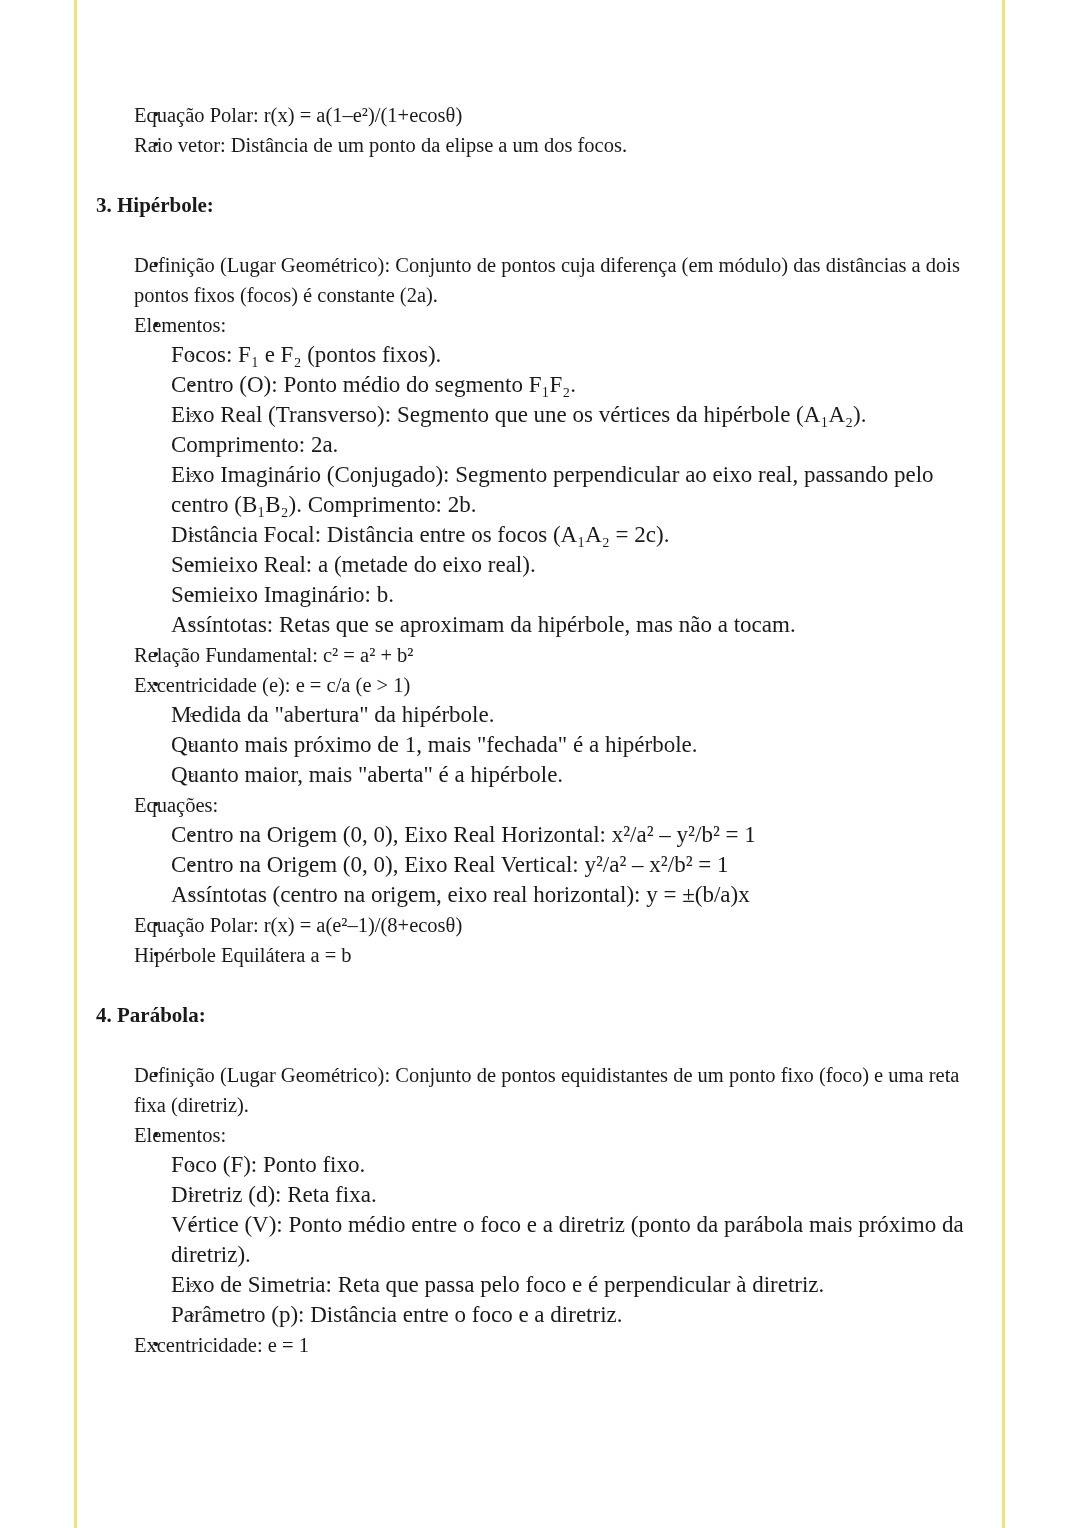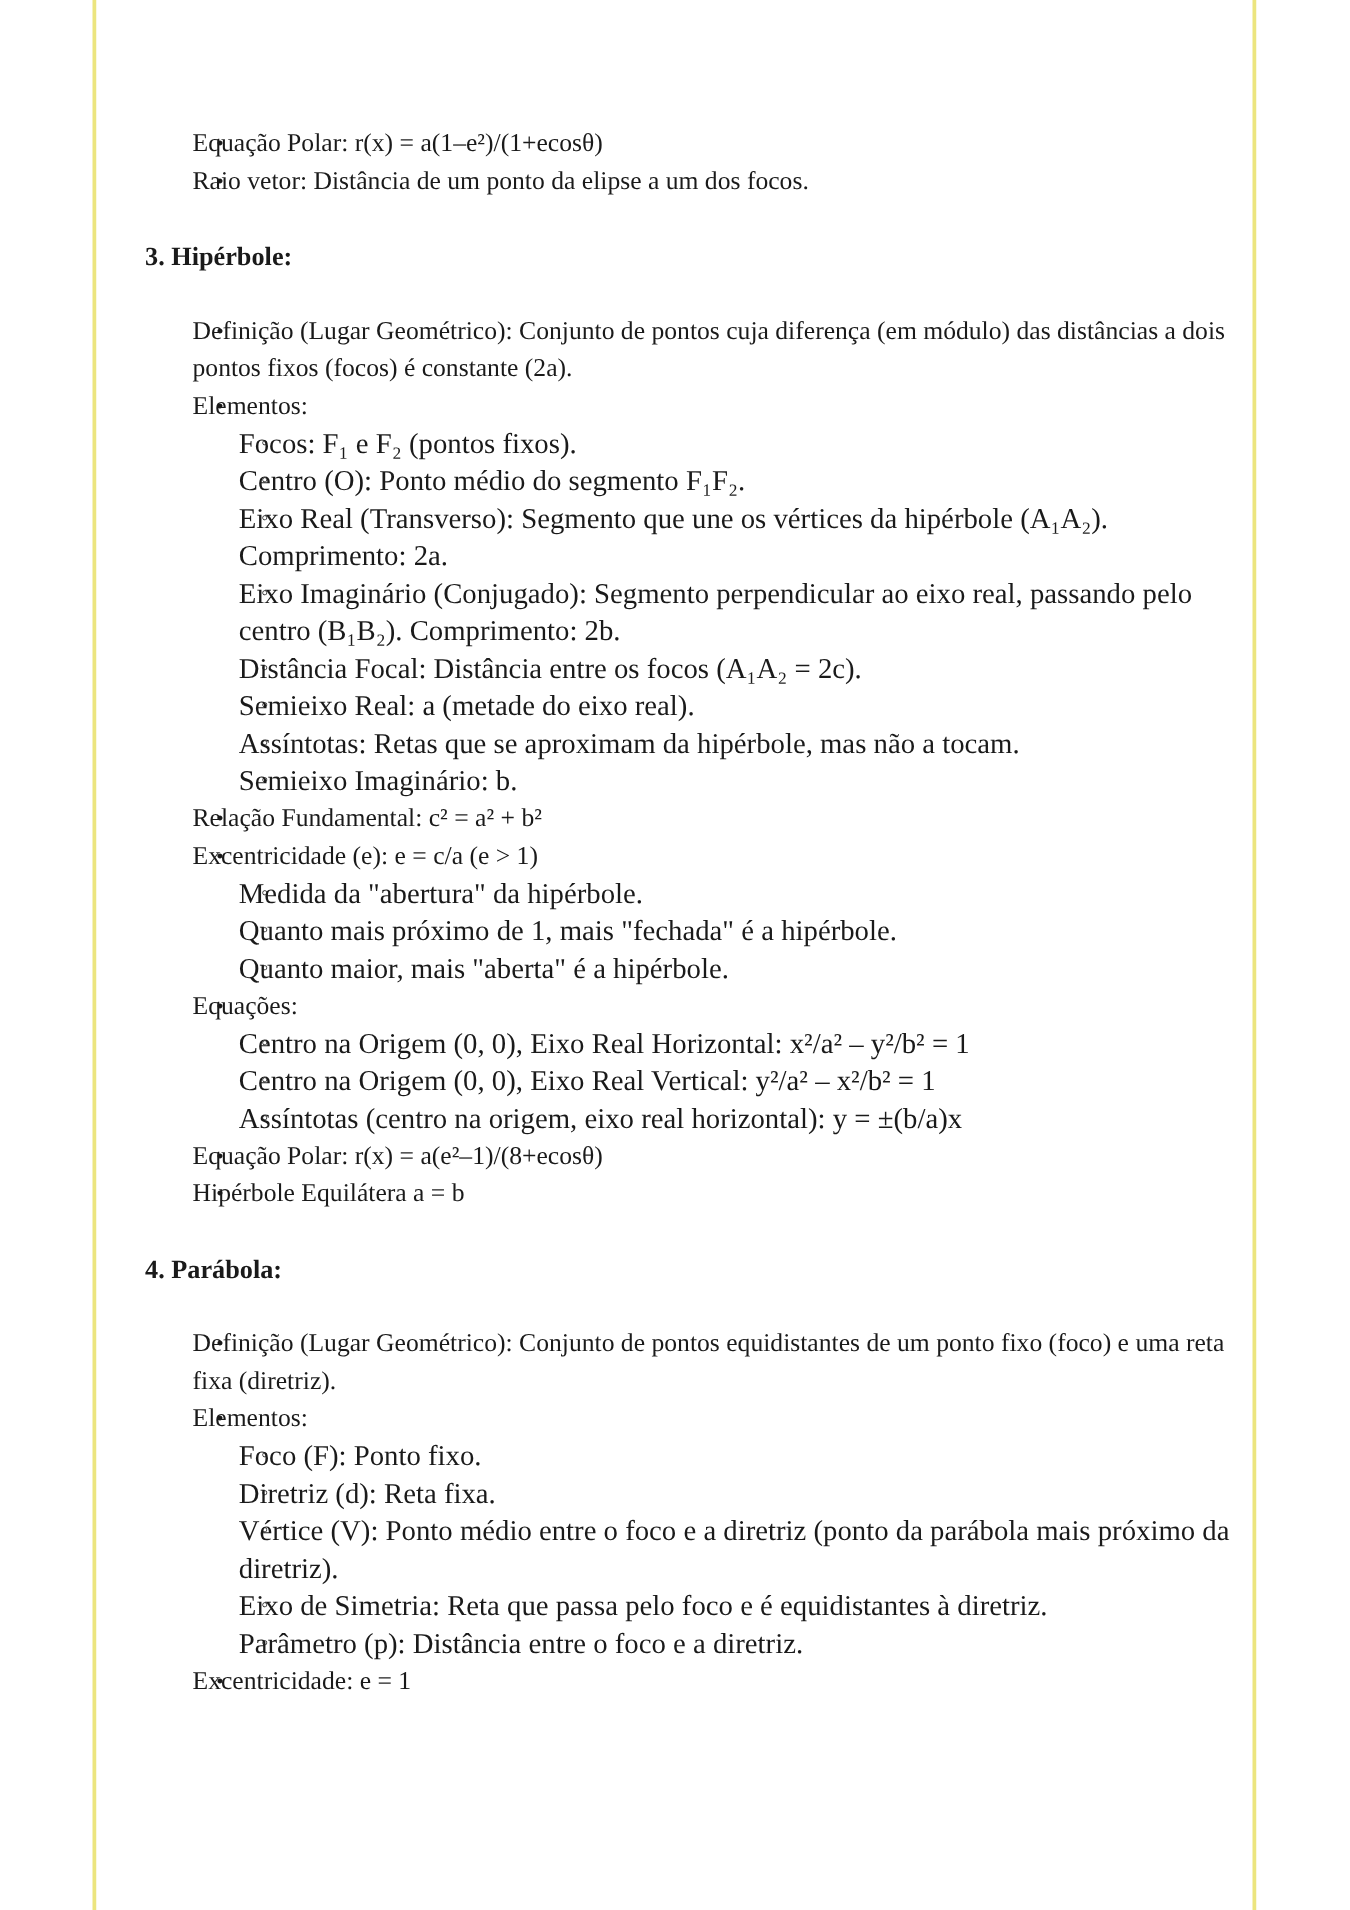--- a/index.html
+++ b/index.html
@@ -22,21 +22,21 @@
     top: 0;
     bottom: 0;
     width: 3px;
     background: #ece57e;
   }
   .margin-rule.left  { left: 74px; }
   .margin-rule.right { left: 1002px; }
 
   .content {
     position: absolute;
-    left: 116px;
+    left: 96px;
     top: 100px;
     width: 880px;
   }
 
   .heading {
     font-weight: bold;
     font-size: 21px;
     line-height: 30px;
     margin: 0;
     padding: 0;
@@ -125,25 +125,25 @@
           <li>
               <span class="txt">Eixo Imaginário (Conjugado): Segmento perpendicular ao eixo real, passando pelo centro (B₁B₂). Comprimento: 2b.</span>
             </li>
           <li>
               <span class="txt">Distância Focal: Distância entre os focos (A₁A₂ = 2c).</span>
             </li>
           <li>
               <span class="txt">Semieixo Real: a (metade do eixo real).</span>
             </li>
           <li>
+              <span class="txt">Semieixo Imaginário: b.</span>
+            </li>
+          <li>
               <span class="txt">Assíntotas: Retas que se aproximam da hipérbole, mas não a tocam.</span>
             </li>
-          <li>
-              <span class="txt">Semieixo Imaginário: b.</span>
-            </li>
         </ul>
       </li>
 
       <li>
         <span class="txt">Relação Fundamental: c² = a² + b²</span>
       </li>
 
       <li>
         <span class="txt">Excentricidade (e): e = c/a (e &gt; 1)</span>
         <ul class="lvl2">
@@ -195,21 +195,21 @@
           <li>
               <span class="txt">Foco (F): Ponto fixo.</span>
             </li>
           <li>
               <span class="txt">Diretriz (d): Reta fixa.</span>
             </li>
           <li>
               <span class="txt">Vértice (V): Ponto médio entre o foco e a diretriz (ponto da parábola mais próximo da diretriz).</span>
             </li>
           <li>
-              <span class="txt">Eixo de Simetria: Reta que passa pelo foco e é equidistantes à diretriz.</span>
+              <span class="txt">Eixo de Simetria: Reta que passa pelo foco e é perpendicular à diretriz.</span>
             </li>
           <li>
               <span class="txt">Parâmetro (p): Distância entre o foco e a diretriz.</span>
             </li>
         </ul>
       </li>
 
       <li>
         <span class="txt">Excentricidade: e = 1</span>
       </li>

